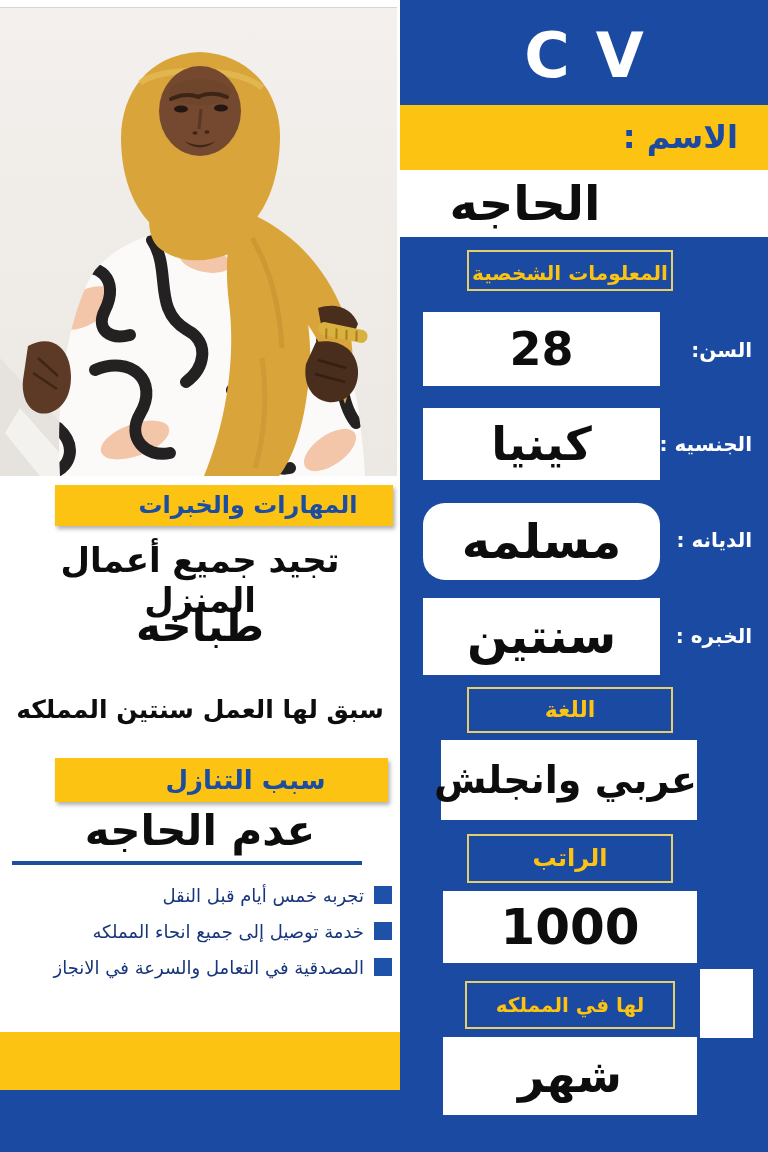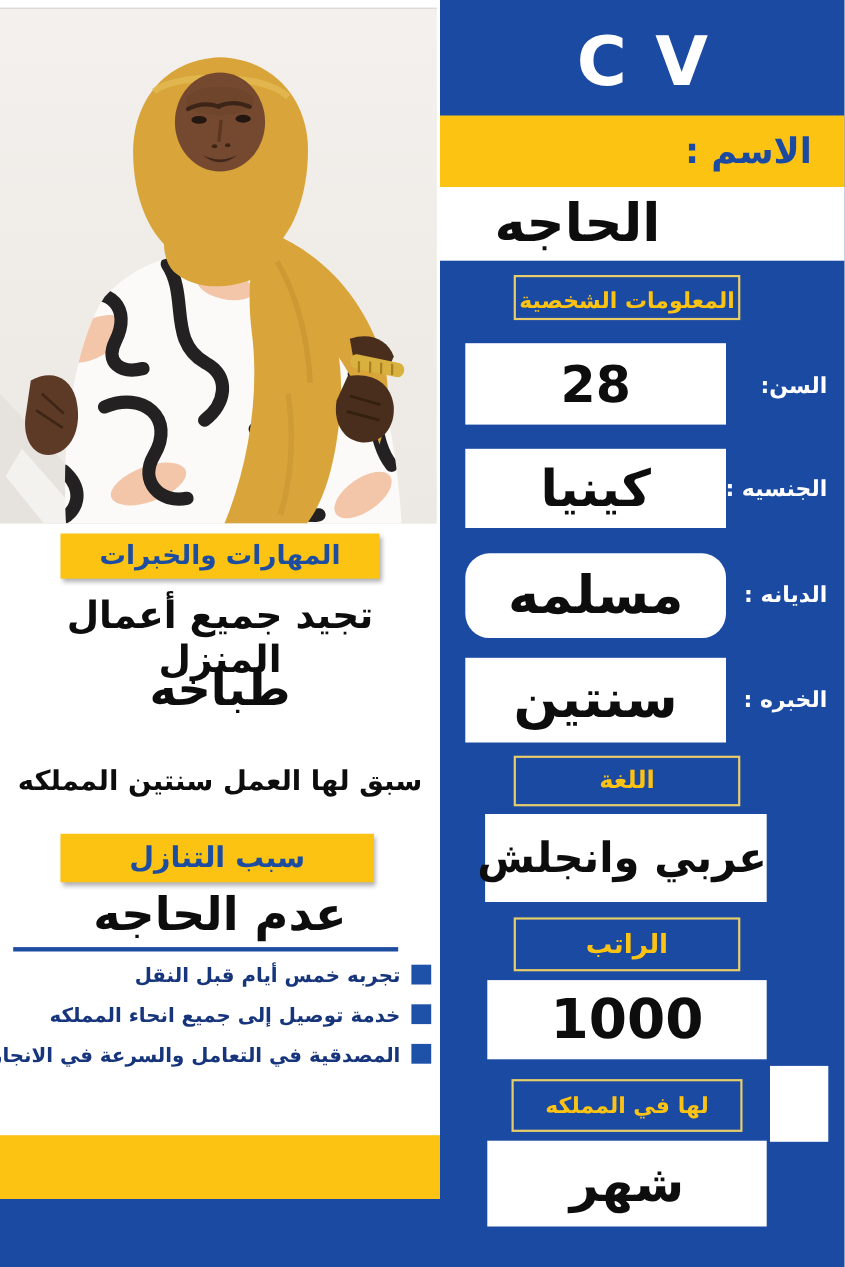--- a/index.html
+++ b/index.html
@@ -25,35 +25,35 @@
   .lang-box{left:41px;top:740px;width:256px;height:80px;font-size:38px;line-height:80px;}
   .salary-badge{left:67px;top:834px;width:206px;height:49px;font-size:24px;line-height:45px;}
   .salary-box{left:43px;top:891px;width:254px;height:72px;font-size:50px;line-height:72px;}
   .kingdom-badge{left:65px;top:981px;width:210px;height:48px;font-size:20px;line-height:44px;}
   .blank-square{left:300px;top:969px;width:53px;height:69px;background:#ffffff;}
   .kingdom-box{left:43px;top:1037px;width:254px;height:78px;font-size:46px;line-height:78px;}
 
   
   .photo-wrap{left:0;top:7px;width:397px;height:468px;border-top:1px solid #d8d4cf;background:#f1eeea;}
   .left-badge{background:#fcc313;color:#1c4da1;font-weight:bold;text-align:center;direction:rtl;
-              box-shadow:2px 3px 4px rgba(0,0,0,.3);white-space:nowrap;}
+              box-shadow:2px 3px 4px rgba(0,0,0,.3);white-space:nowrap;padding-left:48px;}
   .skills-badge{left:55px;top:485px;width:290px;height:41px;font-size:24px;line-height:41px;}
   .skills-line1{left:0;top:540px;width:400px;text-align:center;color:#0d0d0d;font-weight:bold;
                 font-size:34px;direction:rtl;}
   .skills-line2{left:0;top:602px;width:400px;text-align:center;color:#0d0d0d;font-weight:bold;
                 font-size:42px;direction:rtl;}
   .skills-line3{left:0;top:695px;width:400px;text-align:center;color:#0d0d0d;font-weight:bold;
                 font-size:25px;direction:rtl;}
   .waiver-badge{left:55px;top:758px;width:285px;height:44px;font-size:26px;line-height:44px;}
   .waiver-value{left:0;top:806px;width:400px;text-align:center;color:#0d0d0d;font-weight:bold;
                 font-size:42px;direction:rtl;}
   .waiver-underline{left:12px;top:861px;width:350px;height:4px;background:#1c4da1;}
   .terms-list{left:6px;top:877px;width:386px;direction:rtl;list-style:none;margin:0;padding:0;}
-  .terms-list li{display:flex;align-items:flex-start;gap:10px;height:36px;color:#17357c;
-                 font-weight:bold;font-size:18px;white-space:nowrap;}
+  .terms-list li{display:flex;align-items:center;gap:10px;height:36px;color:#17357c;
+                 font-weight:normal;font-size:18px;white-space:nowrap;}
   .bullet-square{width:18px;height:18px;background:#1d52a8;flex:0 0 18px;}
   .bottom-yellow{left:0;top:1032px;width:400px;height:58px;background:#fcc313;}
   .bottom-blue{left:0;top:1090px;width:400px;height:62px;background:#1b4aa3;}
 </style>
 </head>
 <body>
 
 <div class="page">
 
   <div class="abs photo-wrap">

